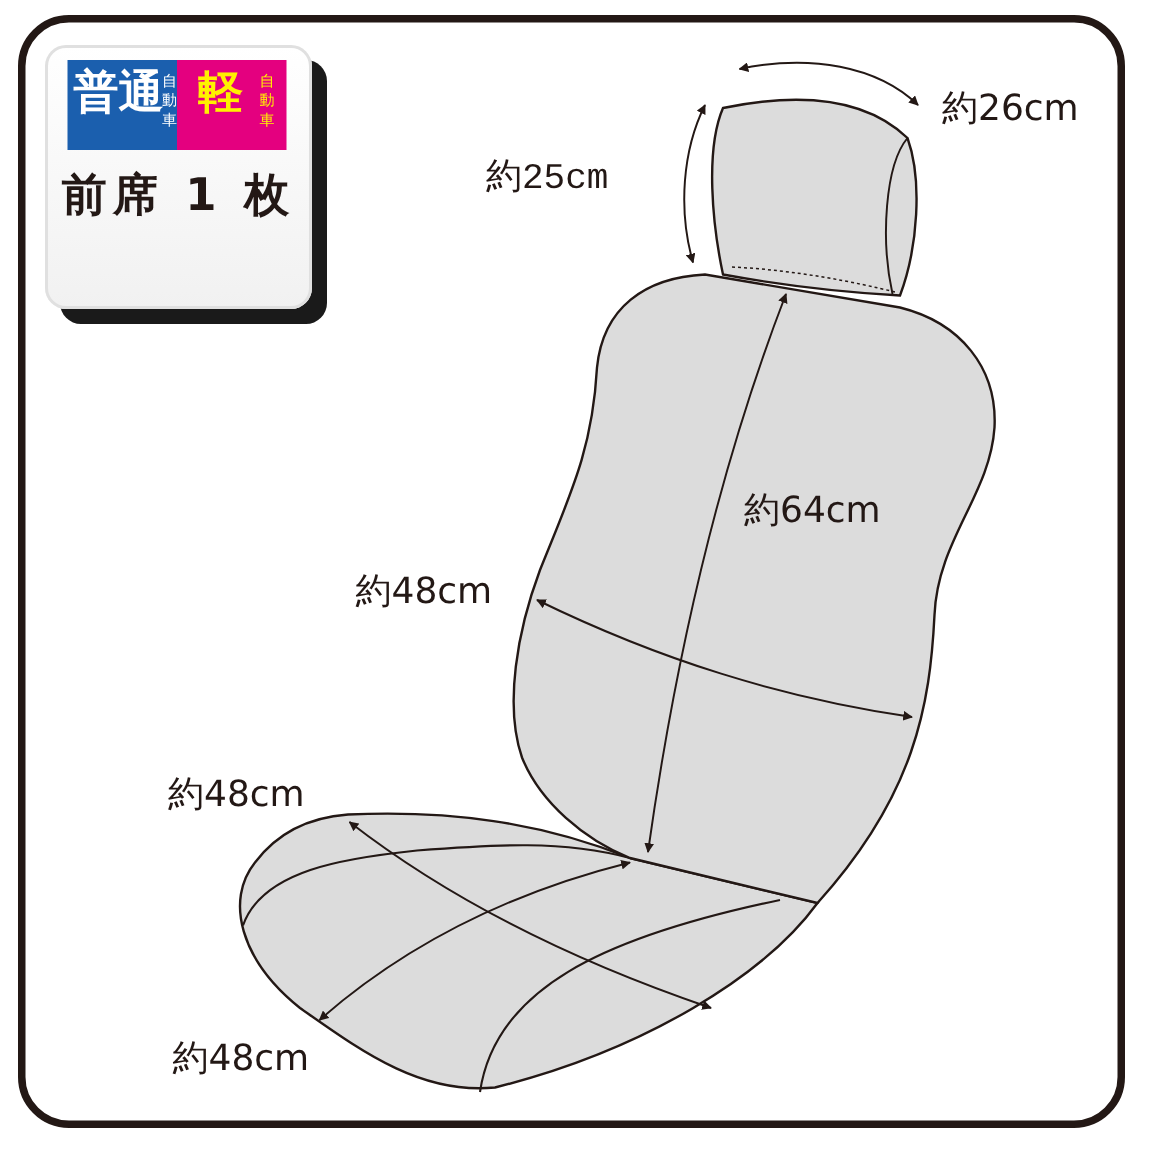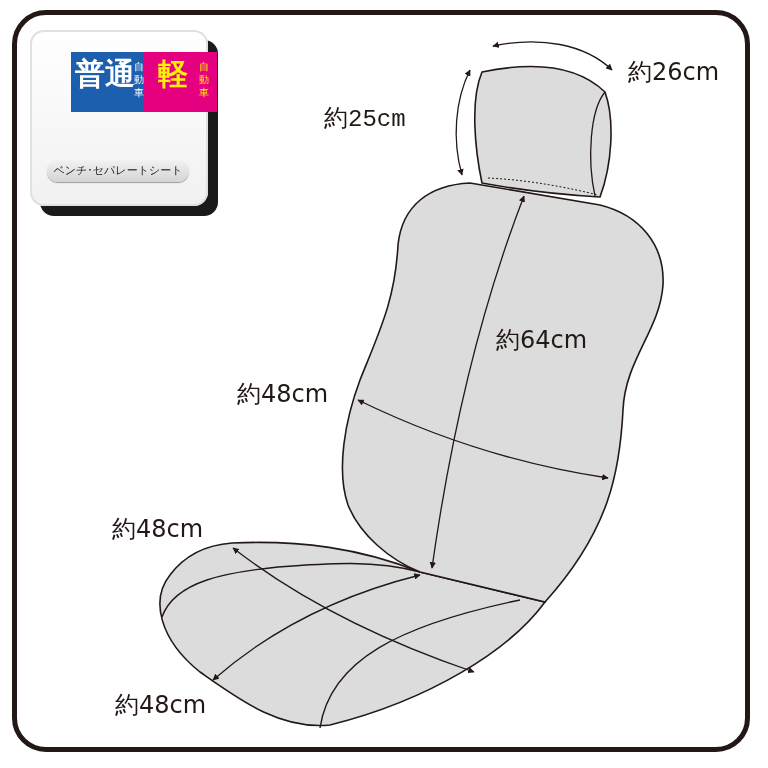--- a/index.html
+++ b/index.html
@@ -8,21 +8,21 @@
     .frame { position: absolute; left: 12px; top: 10px; width: 738px; height: 742px;
              border: 5px solid #231815; border-radius: 34px; box-sizing: border-box; background: #fff; }
     svg.art { position: absolute; left: 0; top: 0; }
     .label { position: absolute; color: #231815; font-size: 24px; letter-spacing: 0px; white-space: nowrap; line-height: 1; text-align: center; }
 
     .badge-shadow { position: absolute; left: 40px; top: 40px; width: 178px; height: 176px;
                     background: #1a1a1a; border-radius: 14px; }
     .badge { position: absolute; left: 30px; top: 30px; width: 178px; height: 176px;
              background: linear-gradient(#ffffff, #f1f1f1); border-radius: 14px;
              box-shadow: inset 0 0 0 2px #e0e0e0; }
-    .badge-top { position: absolute; left: 15px; top: 22px; width: 146px; height: 60px; display: flex; margin-left: 26px; }
+    .badge-top { position: absolute; left: 15px; top: 10px; width: 146px; height: 60px; display: flex; }
     .badge-blue { width: 73px; height: 60px; background: #1b5fae; position: relative; }
     .badge-pink { width: 73px; height: 60px; background: #e4007f; position: relative; }
     .big { position: absolute; top: 7px; font-size: 30px; font-weight: bold; line-height: 1; }
     .small-v { position: absolute; top: 8px; font-size: 10px; width: 11px; line-height: 13px; word-break: break-all; text-align: right; }
     .badge-main { position: absolute; left: 0; width: 100%; top: 86px; text-align: center;
                   font-size: 30px; font-weight: bold; color: #231815; letter-spacing: 4px; line-height: 1; }
     .badge-pill { position: absolute; left: 17px; top: 130px; width: 142px; height: 22px;
                   background: linear-gradient(#f2f2f2, #d4d4d4); border-radius: 11px;
                   box-shadow: 0 1px 1px #999; text-align: center; font-size: 11px; line-height: 22px; color: #231815; }
   </style>
@@ -76,14 +76,14 @@
   <div class="badge-top">
     <div class="badge-blue">
       <span class="big" style="left:4px; color:#fff;">普通</span>
       <span class="small-v" style="left:62px; color:#fff;">自動車</span>
     </div>
     <div class="badge-pink">
       <span class="big" style="left:14px; color:#fff100;">軽</span>
       <span class="small-v" style="left:54px; color:#fff100;">自動車</span>
     </div>
   </div>
-  <div class="badge-pill">ベンチ･セパレートシート</div>
+  <div class="badge-main">前席 1 枚</div>
 </div>
 
 </body></html>

